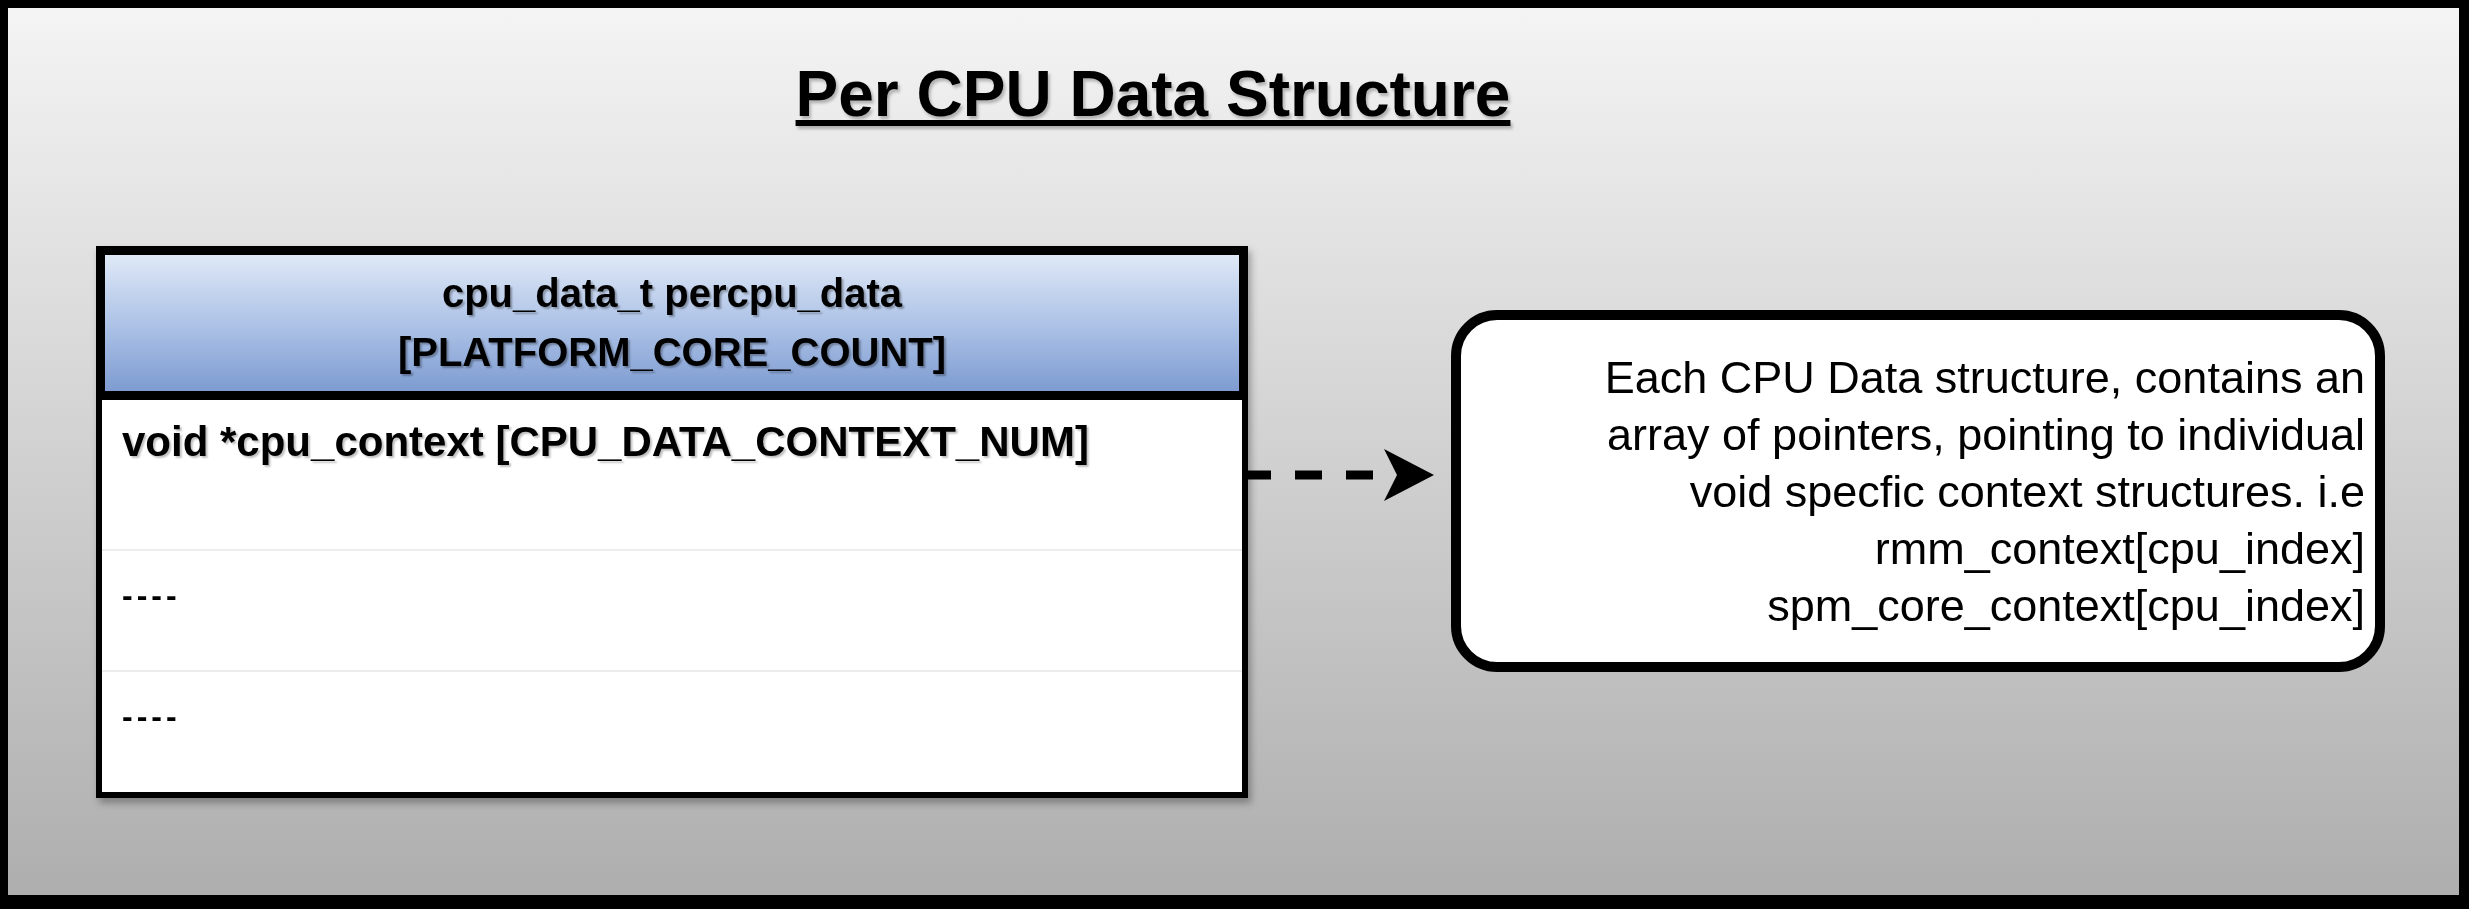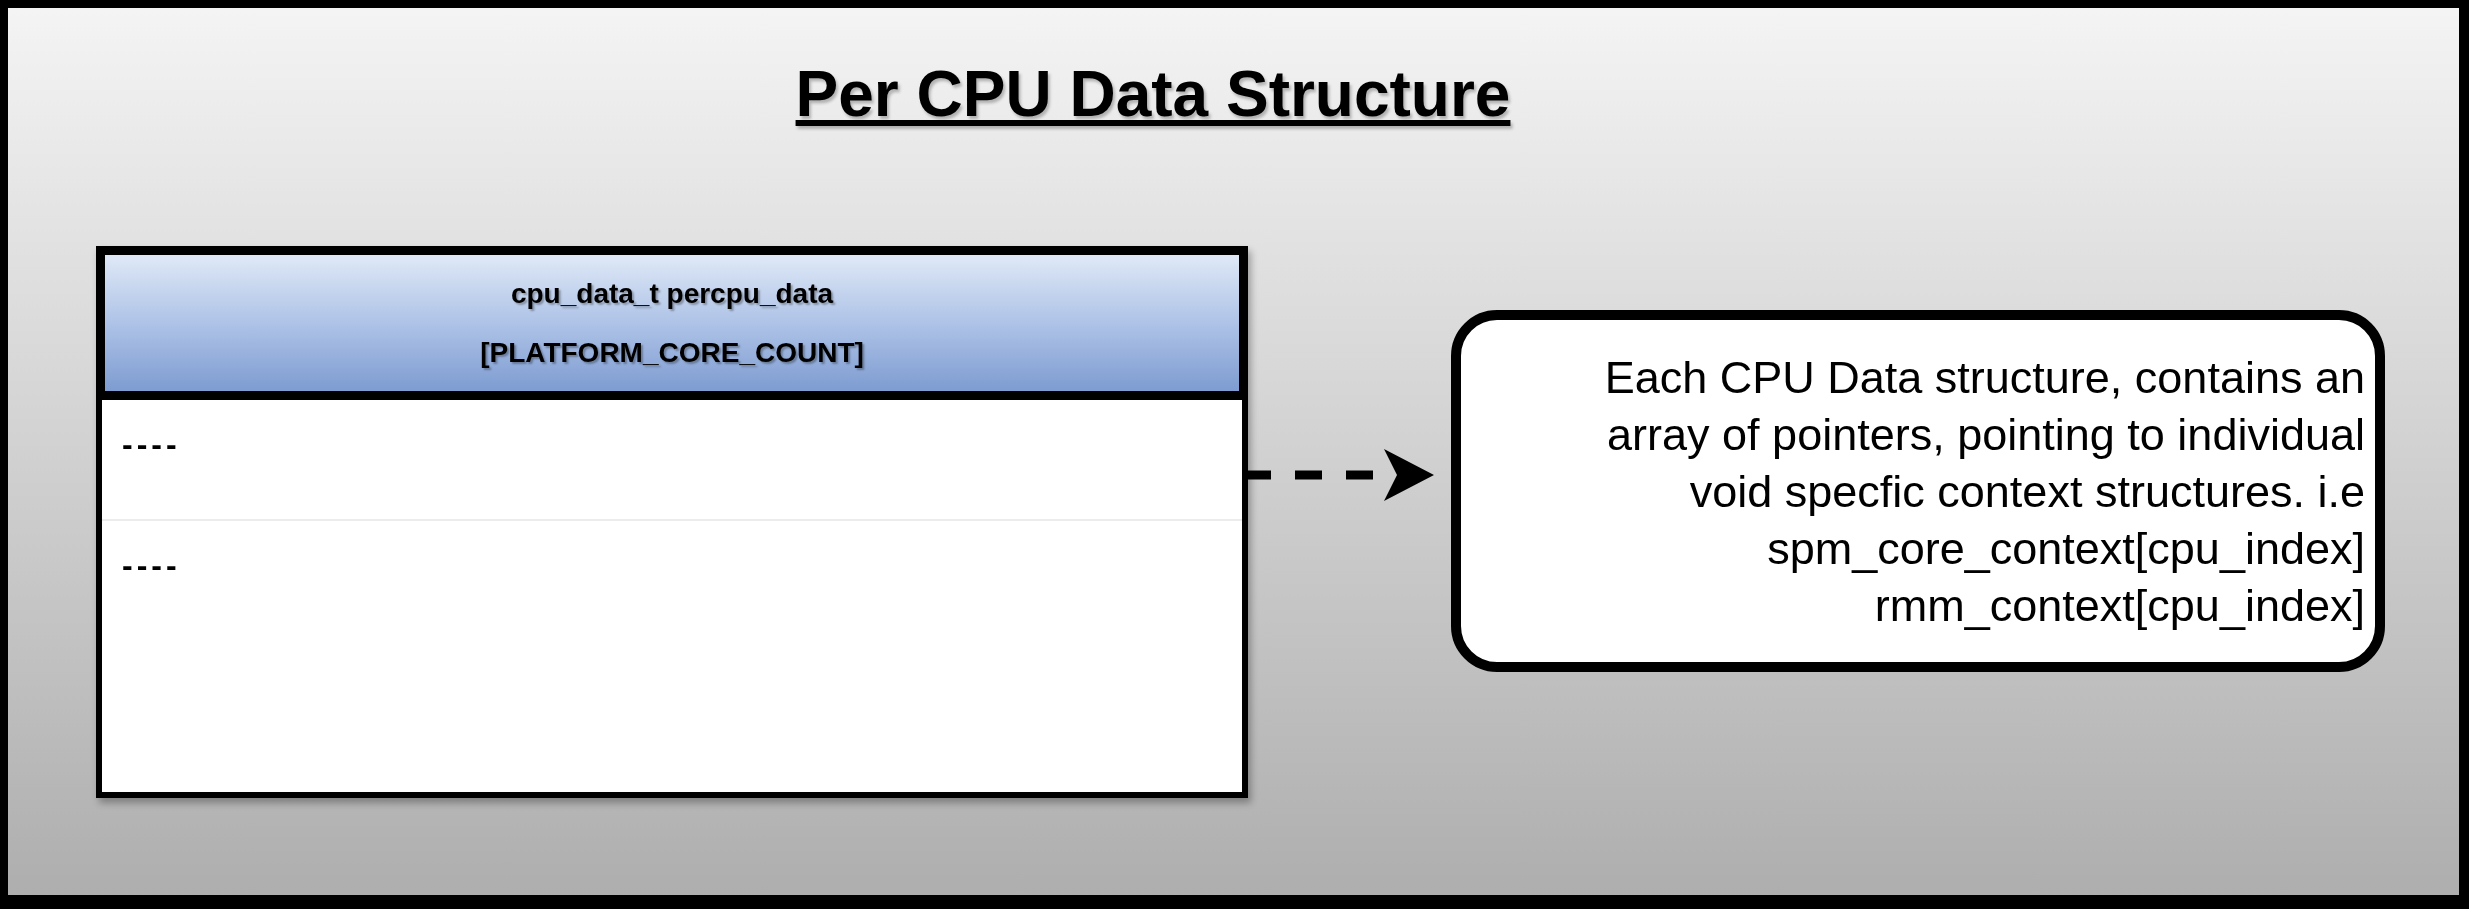--- a/index.html
+++ b/index.html
@@ -58,21 +58,21 @@
       var(--header-gradient-mid, #aec3e7) 50%,
       var(--header-gradient-bottom, #7e9cd1) 100%);
     display: flex;
     flex-direction: column;
     justify-content: center;
     align-items: center;
     text-align: center;
   }
   .table-header .hline {
     font-weight: bold;
-    font-size: 28px;
+    font-size: 40px;
     line-height: 59px;
     color: var(--text, #000000);
     text-shadow: 2px 2px 2px rgba(0,0,0,0.30);
     white-space: nowrap;
   }
 
   .table-body {
     box-sizing: border-box;
     width: 100%;
     height: 398px;
@@ -155,35 +155,38 @@
   <div class="diagram-title">Per CPU Data Structure</div>
 
   <div class="struct-table">
 
     <div class="table-header">
       <div class="hline">cpu_data_t percpu_data</div>
       <div class="hline">[PLATFORM_CORE_COUNT]</div>
     </div>
 
     <div class="table-body">
+      <div class="trow sep row-context">
+        <span class="rlabel">void *cpu_context [CPU_DATA_CONTEXT_NUM]</span>
+      </div>
       <div class="trow sep row-dash1">
         <span class="dash-label">----</span>
       </div>
       <div class="trow row-dash2">
         <span class="dash-label">----</span>
       </div>
     </div>
   </div>
 
   <svg class="connector" viewBox="0 0 192 62">
     <line x1="0" y1="31" x2="142" y2="31" stroke="#000000" stroke-width="9" stroke-dasharray="27 24"></line>
     <polygon points="140,5 190,31 140,57 153,31" fill="#000000"></polygon>
   </svg>
 
   <div class="callout">
     <div class="cline">Each CPU Data structure, contains an</div>
     <div class="cline">array of pointers, pointing to individual</div>
     <div class="cline">void specfic context structures. i.e</div>
+    <div class="cline">rmm_context[cpu_index]</div>
     <div class="cline">spm_core_context[cpu_index]</div>
-    <div class="cline">rmm_context[cpu_index]</div>
   </div>
 
 </div>
 
 </body></html>

